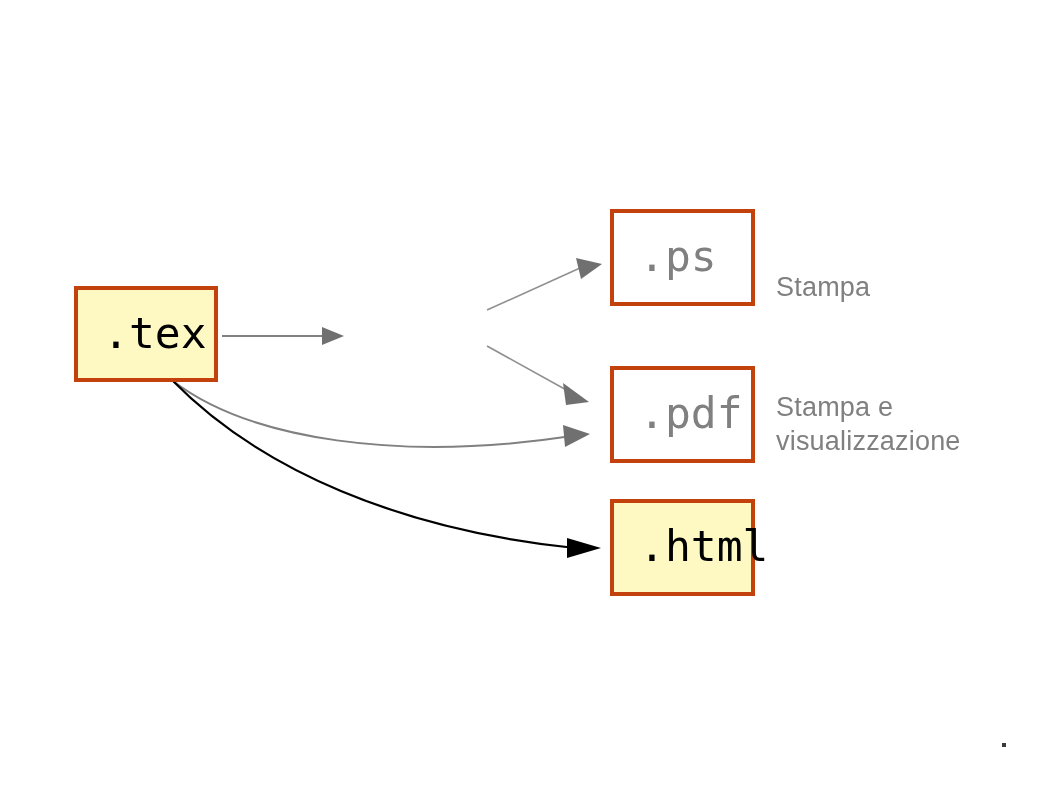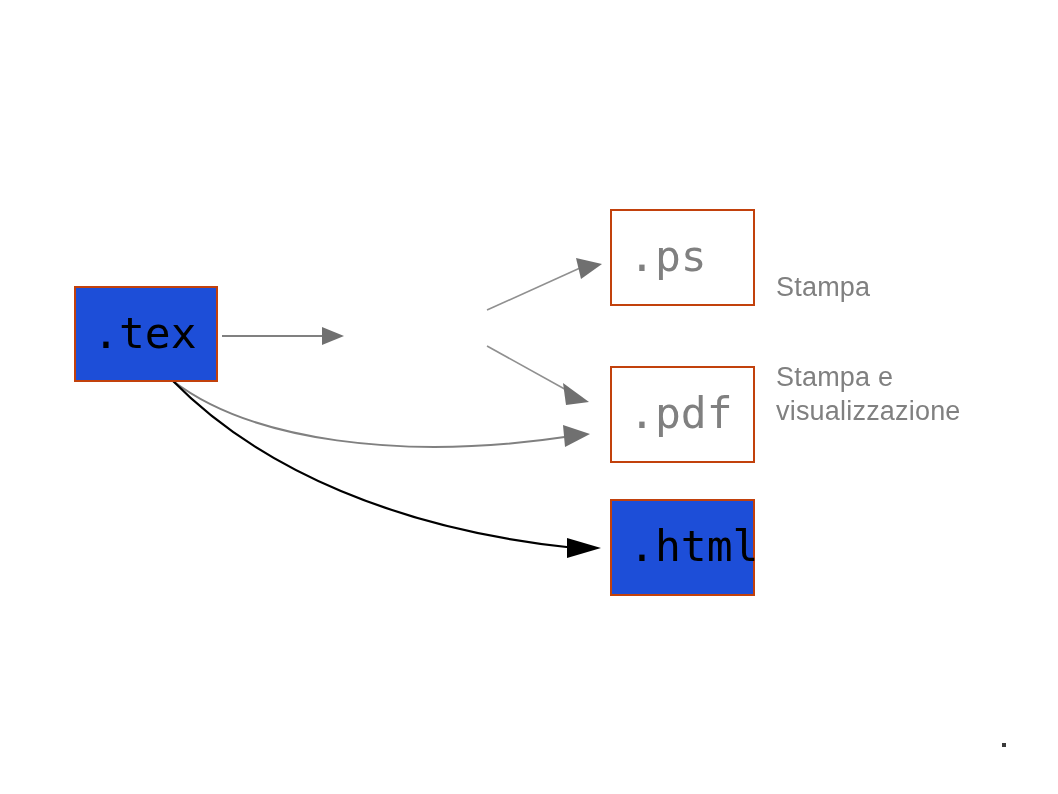--- a/index.html
+++ b/index.html
@@ -22,34 +22,34 @@
     position: absolute;
     left: 0;
     top: 0;
     width: 1058px;
     height: 794px;
     pointer-events: none;
   }
   .node {
     position: absolute;
     box-sizing: border-box;
-    border: 2px solid #c2410c;
+    border: 4px solid #c2410c;
     display: flex;
     align-items: center;
     justify-content: flex-start;
     font-family: "DejaVu Sans Mono", "Liberation Mono", monospace;
     font-size: 43px;
     line-height: 1;
     letter-spacing: 0px;
     white-space: nowrap;
-    padding-left: 17px;
+    padding-left: 25px;
     overflow: visible;
   }
   .node-fill-accent {
-    background: #1d4ed8;
+    background: #fef9c3;
     color: #000000;
   }
   .node-fill-plain {
     background: #ffffff;
     color: #808080;
   }
   .node-label {
     display: block;
     transform: translateY(-1px);
   }
@@ -70,21 +70,21 @@
   }
 
   
   #node-tex   { left: 74px;  top: 286px; width: 144px; height: 96px; }
   #node-dvi   { left: 338px; top: 285px; width: 145px; height: 97px; }
   #node-ps    { left: 610px; top: 209px; width: 145px; height: 97px; }
   #node-pdf   { left: 610px; top: 366px; width: 145px; height: 97px; }
   #node-html  { left: 610px; top: 499px; width: 145px; height: 97px; }
 
   #caption-ps  { left: 776px; top: 238px; margin-top: 32px; }
-  #caption-pdf { left: 776px; top: 360px; }
+  #caption-pdf { left: 776px; top: 390px; }
 
   #corner-dot { left: 1002px; top: 743px; }
 </style>
 </head>
 <body>
 
 <div id="canvas">
 
   <svg id="edges" viewBox="0 0 1058 794" width="1058" height="794" xmlns="http://www.w3.org/2000/svg">
 

